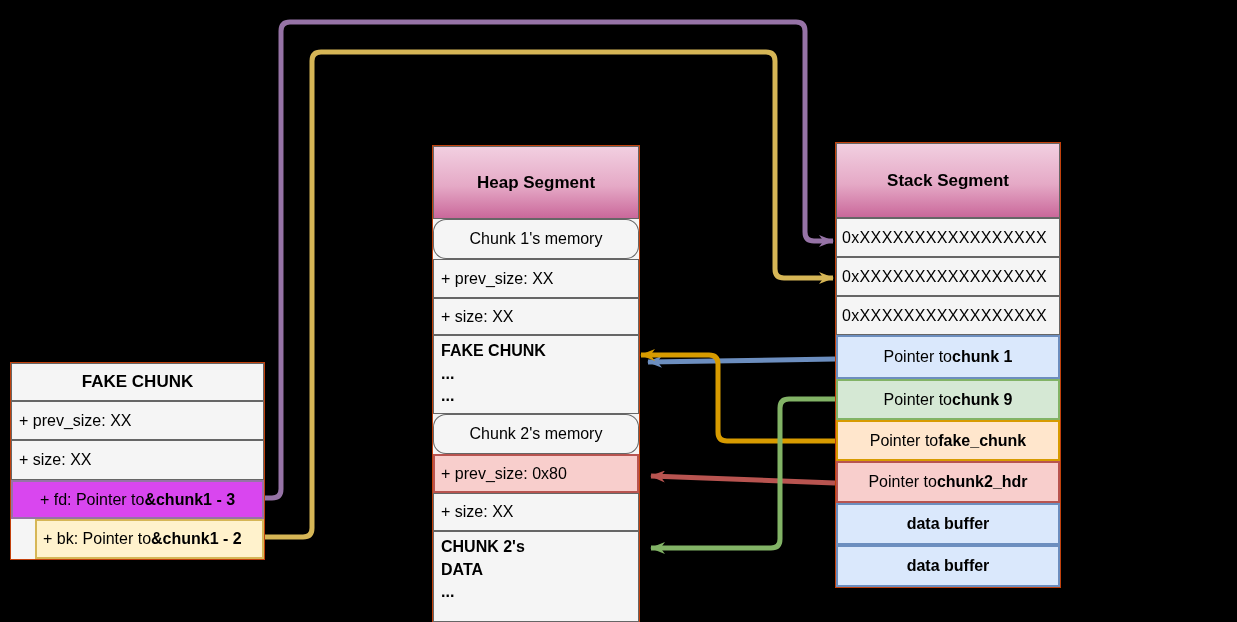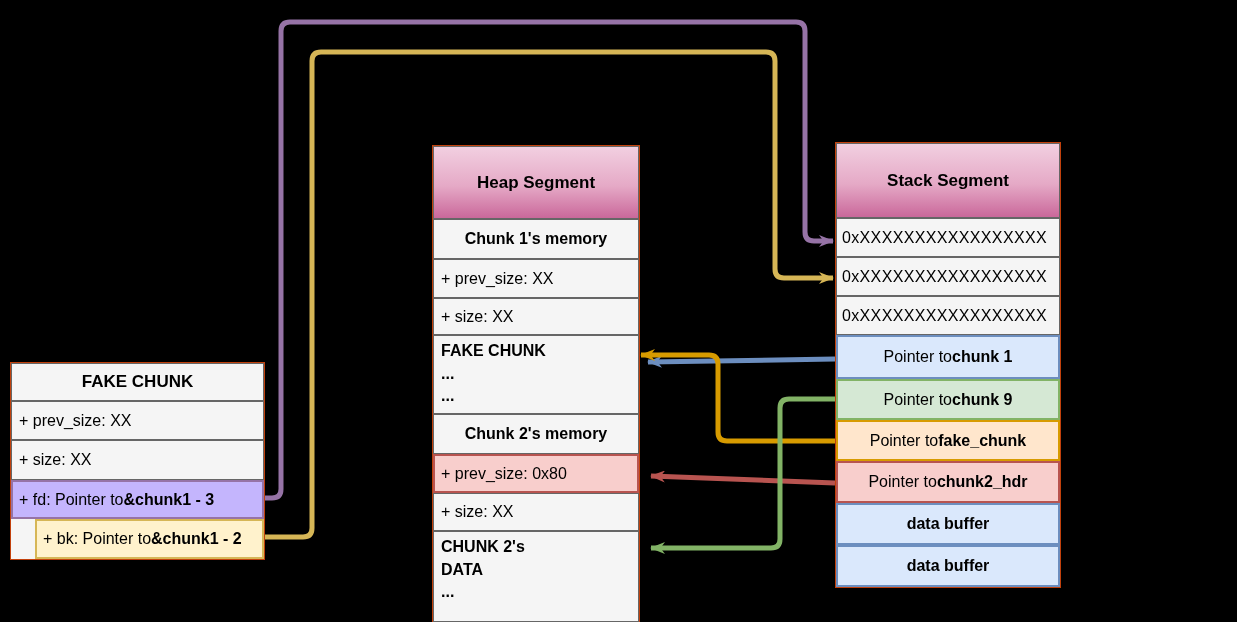--- a/index.html
+++ b/index.html
@@ -18,25 +18,25 @@
     background:#f5f5f5;white-space:nowrap;
   }
   .hdr-plain{height:38px;font-weight:bold;justify-content:center;font-size:17px;}
   .hdr-grad{
     font-weight:bold;justify-content:center;font-size:17px;
     background:linear-gradient(180deg,#f2d0e1 0%,#e5a9c6 55%,#c96699 100%);
     box-shadow:inset 0 0 0 1px #666;
   }
   .hdr-grad.heap-h{height:73px;}
   .hdr-grad.stack-h{height:75px;}
-  .s-label{font-weight:bold;justify-content:center;}
+  .s-label{font-weight:normal;justify-content:center;border-radius:13px;}
   .s-plain,.s-plain-addr{justify-content:flex-start;}
   .s-plain-addr{letter-spacing:.35px;padding:0 6px;}
   .s-multi{font-weight:bold;flex-direction:column;align-items:flex-start;justify-content:flex-start;padding-top:5px;line-height:22.5px;}
-  .s-purple {background:#c4b5fd;box-shadow:inset 0 0 0 2px #9673a6;}
+  .s-purple {background:#d946ef;box-shadow:inset 0 0 0 2px #9673a6;justify-content:center;}
   .s-yellow {background:#fff2cc;box-shadow:inset 0 0 0 2px #d6b656;margin-left:24px;}
   .s-red    {background:#f8cecc;box-shadow:inset 0 0 0 2px #b85450;}
   .s-red-ptr{background:#f8cecc;box-shadow:inset 0 0 0 2px #b85450;justify-content:center;}
   .s-blue   {background:#dae8fc;box-shadow:inset 0 0 0 2px #6c8ebf;justify-content:center;}
   .s-green  {background:#d5e8d4;box-shadow:inset 0 0 0 2px #82b366;justify-content:center;}
   .s-orange {background:#ffe6cc;box-shadow:inset 0 0 0 2px #d79b00;justify-content:center;}
   .s-buffer {background:#dae8fc;box-shadow:inset 0 0 0 2px #6c8ebf;justify-content:center;font-weight:bold;}
   #arrow-layer{position:absolute;left:0;top:0;width:1237px;height:622px;z-index:30;pointer-events:none;}
 </style>
 </head>

